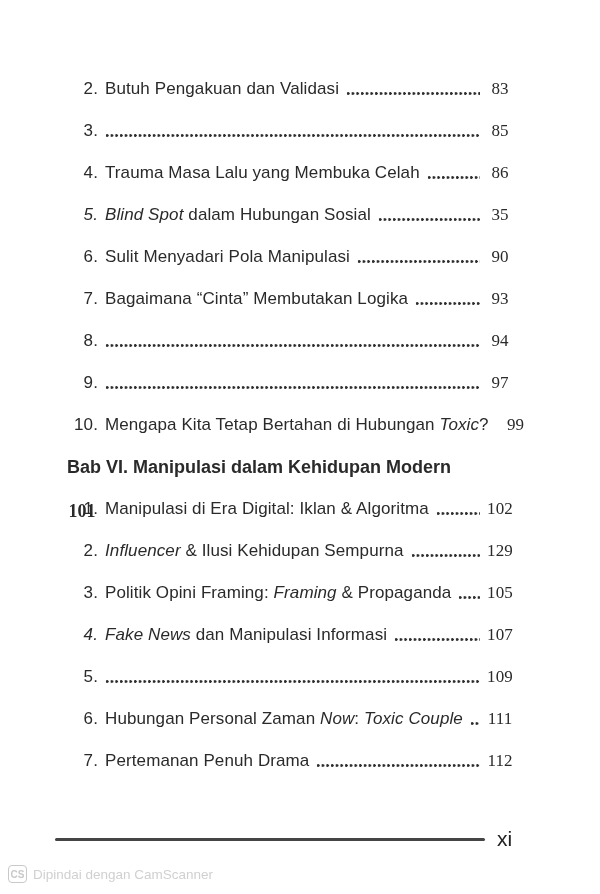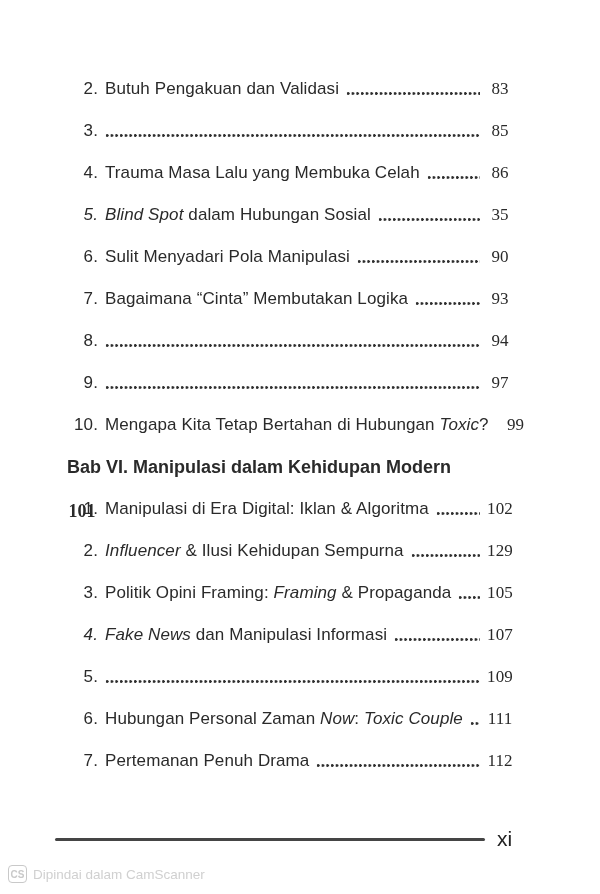--- a/index.html
+++ b/index.html
@@ -178,15 +178,15 @@
         <span class="num">7.</span>
         <span class="title"><span>Pertemanan Penuh Drama</span></span>
         <span class="leader"></span>
         <span class="pagecol">112</span>
       </div>
     </div>
   <div class="footer-rule"></div>
   <div class="page-roman">xi</div>
   <div class="watermark">
     <div class="cs-badge">CS</div>
-    <div class="cs-text">Dipindai dalam CamScanner</div>
+    <div class="cs-text">Dipindai dengan CamScanner</div>
   </div>
 </div>
 
 </body></html>

